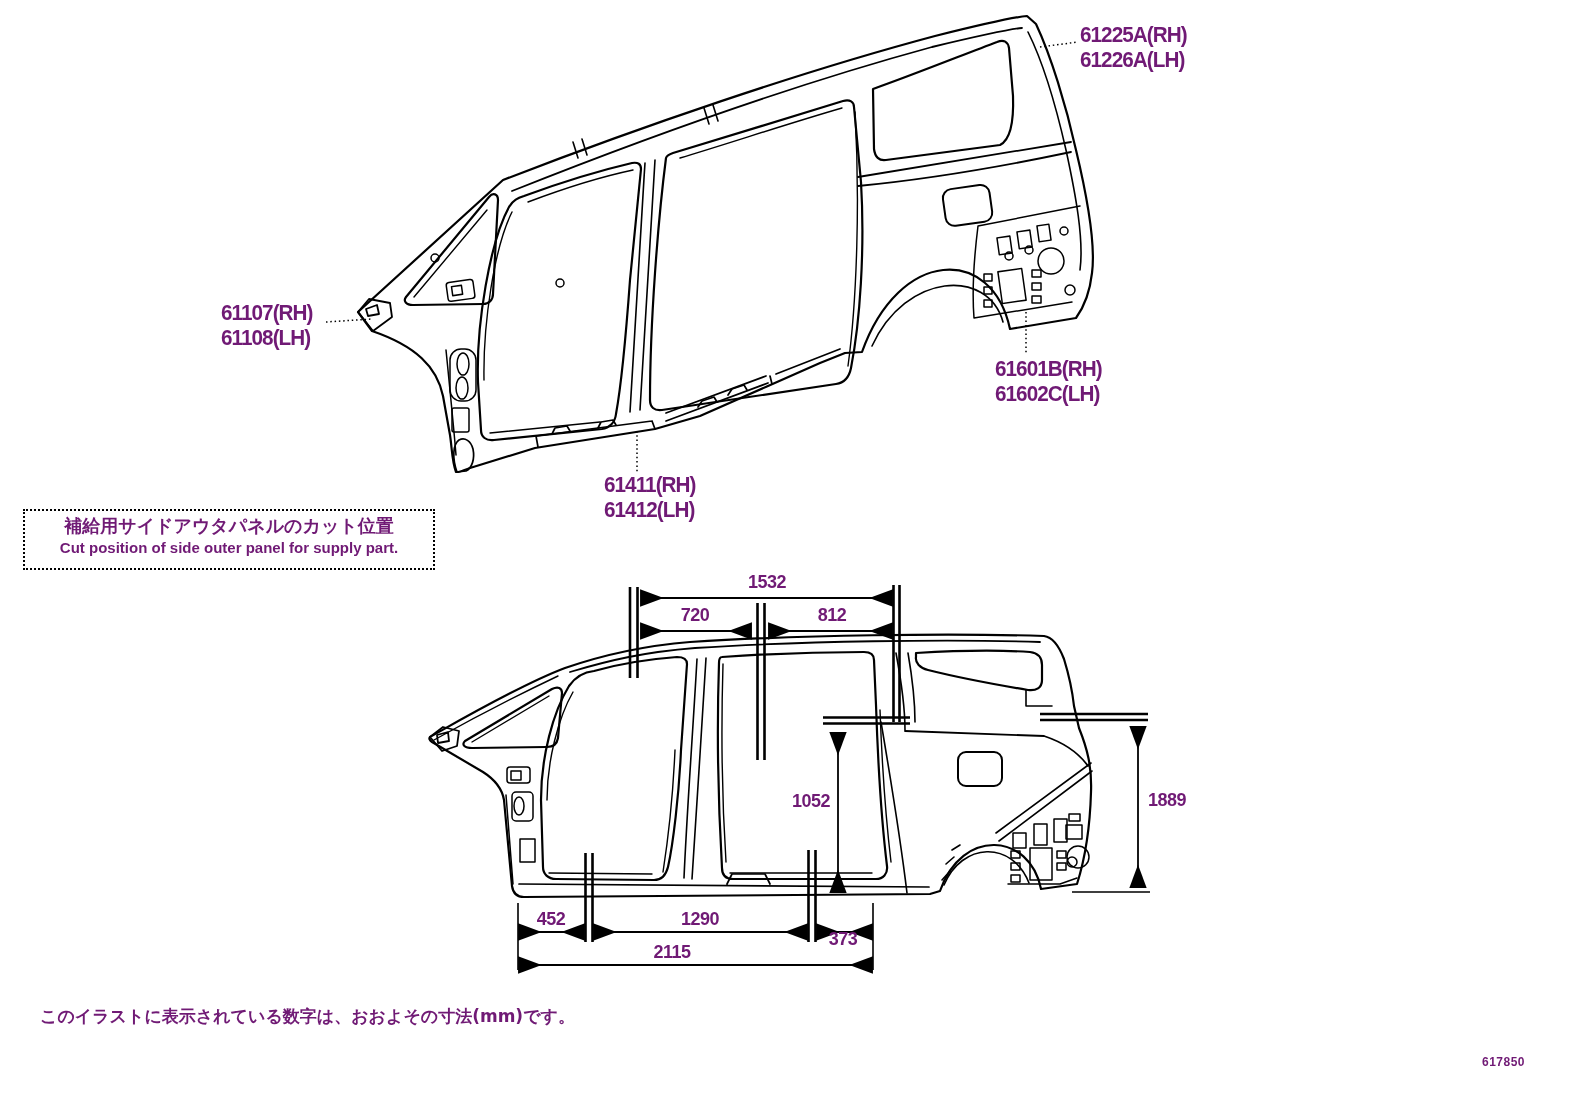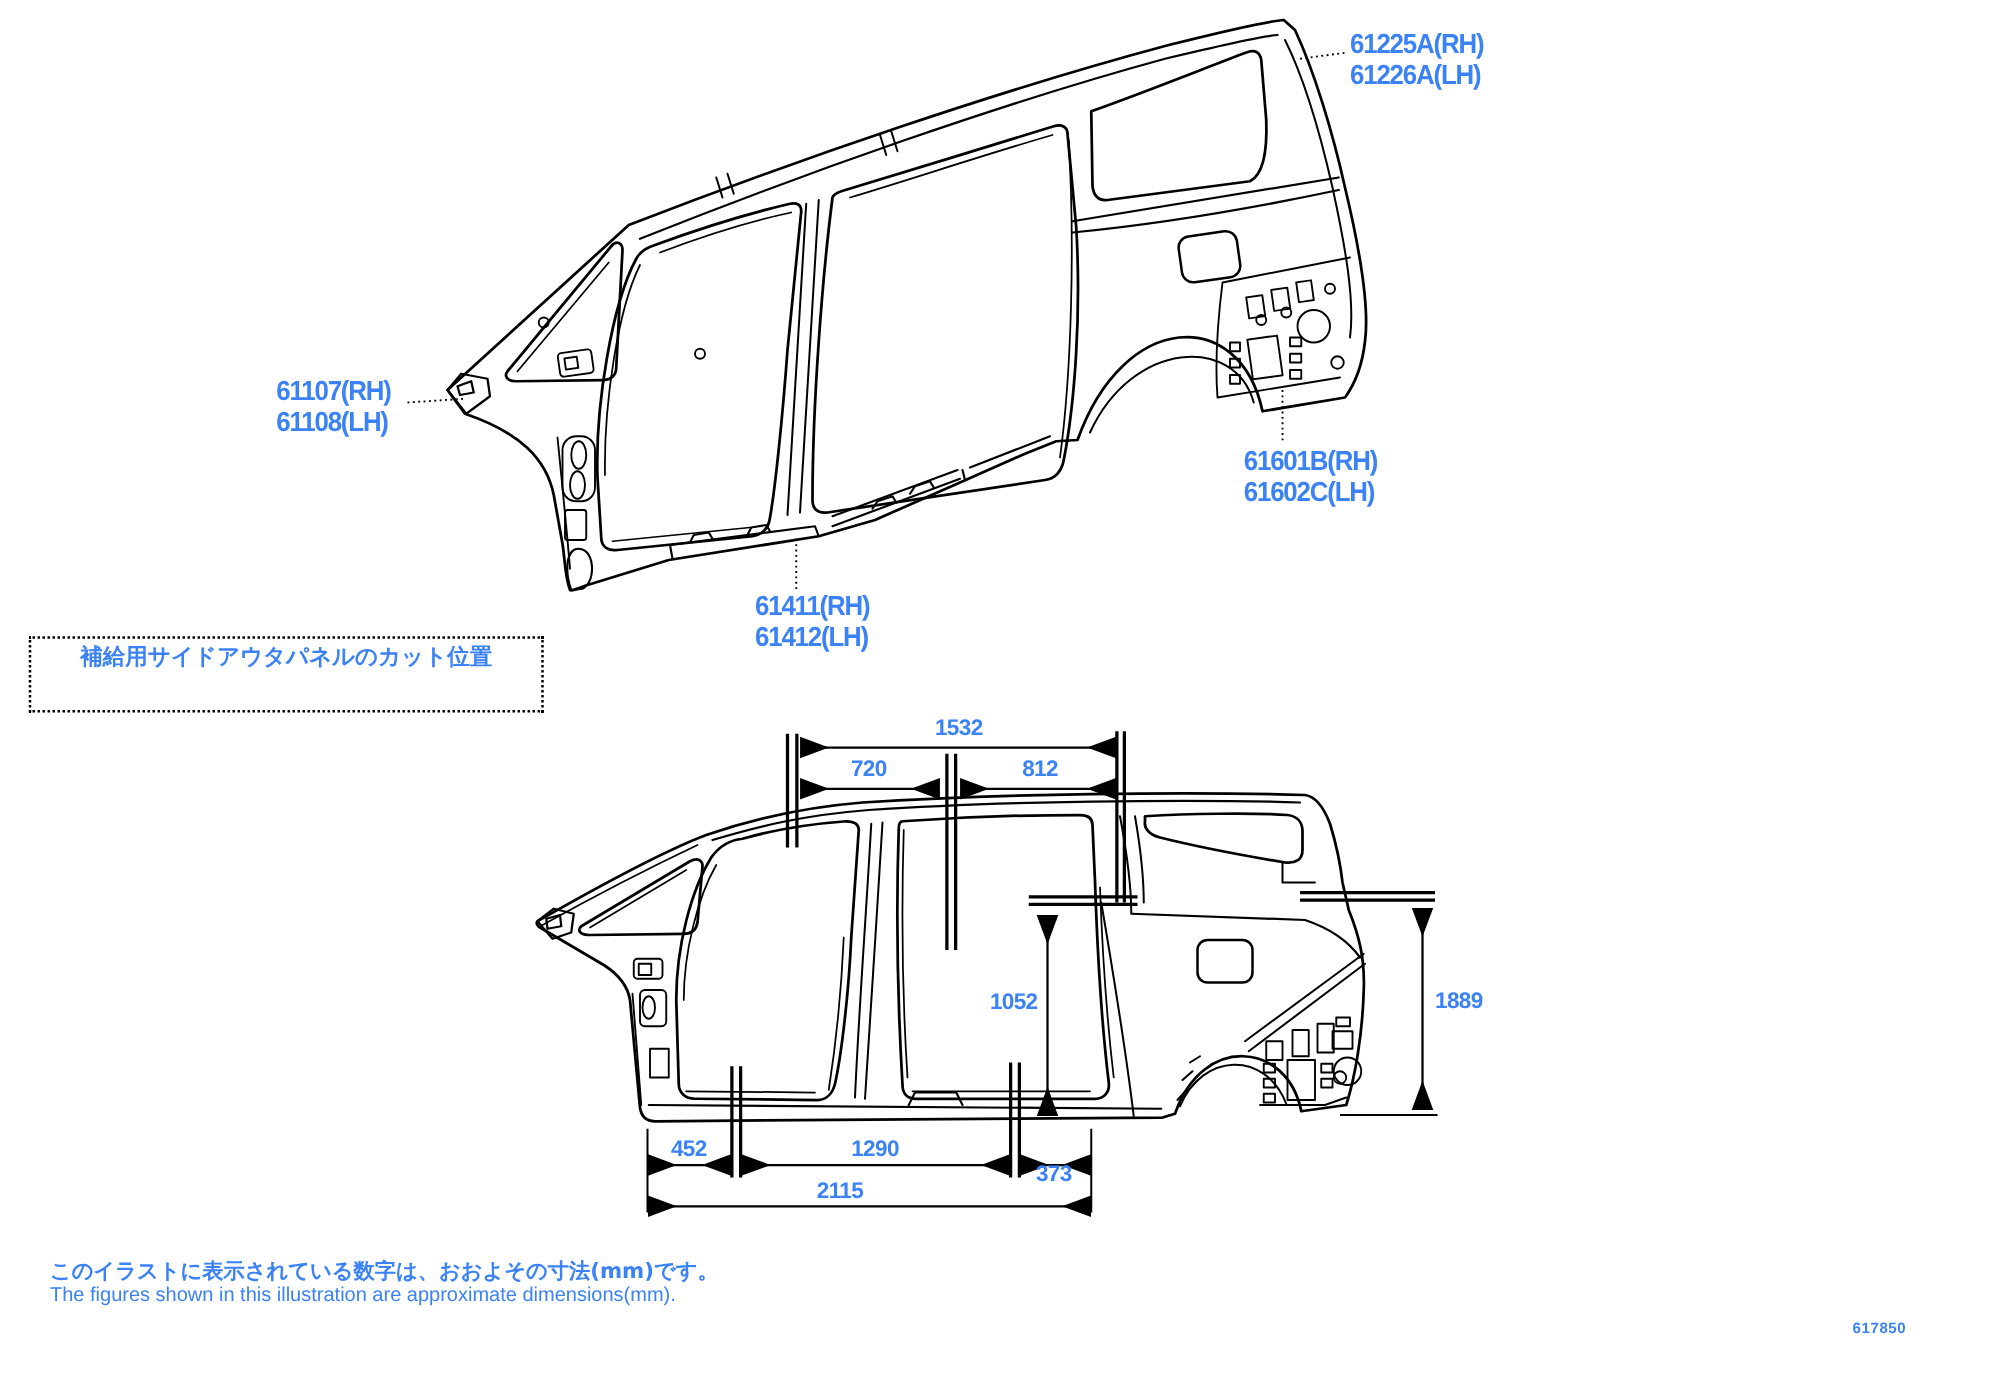--- a/index.html
+++ b/index.html
@@ -1,17 +1,17 @@
 <!DOCTYPE html>
 <html><head>
 <meta charset="utf-8">
 <style>
   html,body{margin:0;padding:0;background:#fff;}
   .stage{position:relative;width:1592px;height:1099px;background:#ffffff;overflow:hidden;
-         font-family:"Liberation Sans",sans-serif;color:#3b82f6;}
+         font-family:"Liberation Sans",sans-serif;color:#701a75;}
   svg{position:absolute;left:0;top:0;}
   .txt{position:absolute;white-space:nowrap;}
   .part{font-weight:bold;font-size:22px;line-height:25px;letter-spacing:-1px;
         transform:scaleX(0.94);transform-origin:0 0;}
   .dim{font-weight:bold;font-size:18px;line-height:21px;letter-spacing:-0.5px;text-align:center;}
   .dim-right{text-align:right;}
   .dim-left{text-align:left;}
   .cutbox{position:absolute;left:23px;top:509px;width:408px;height:54px;
           border:2px dotted #000;text-align:center;padding-top:3px;box-sizing:content-box;}
   .cutbox .jp{font-size:18px;font-weight:bold;line-height:24px;font-family:"DejaVu Sans",sans-serif;}
@@ -279,29 +279,29 @@
     <div>61601B(RH)</div>
     <div>61602C(LH)</div>
   </div>
   <div class="txt part" style="left:604px;top:472px;">
     <div>61411(RH)</div>
     <div>61412(LH)</div>
   </div>
 
   <div class="cutbox">
     <div class="jp">補給用サイドアウタパネルのカット位置</div>
+    <div class="en">Cut position of side outer panel for supply part.</div>
   </div>
 
   <div class="txt dim" style="left:737px;top:572px;width:60px;">1532</div>
   <div class="txt dim" style="left:667px;top:605px;width:56px;">720</div>
   <div class="txt dim" style="left:804px;top:605px;width:56px;">812</div>
   <div class="txt dim dim-right" style="left:766px;top:791px;width:64px;">1052</div>
   <div class="txt dim dim-left" style="left:1148px;top:790px;width:70px;">1889</div>
   <div class="txt dim" style="left:523px;top:909px;width:56px;">452</div>
   <div class="txt dim" style="left:668px;top:909px;width:64px;">1290</div>
   <div class="txt dim" style="left:815px;top:909px;width:56px;margin-top:20px;">373</div>
   <div class="txt dim" style="left:640px;top:942px;width:64px;">2115</div>
 
   <div class="txt note-jp" style="left:40px;top:1005px;">このイラストに表示されている数字は、おおよその寸法(mm)です。</div>
-  <div class="txt note-en" style="left:40px;top:1028px;">The figures shown in this illustration are approximate dimensions(mm).</div>
   <div class="txt figno" style="left:1482px;top:1055px;">617850</div>
 
 </div>
 
 </body></html>

